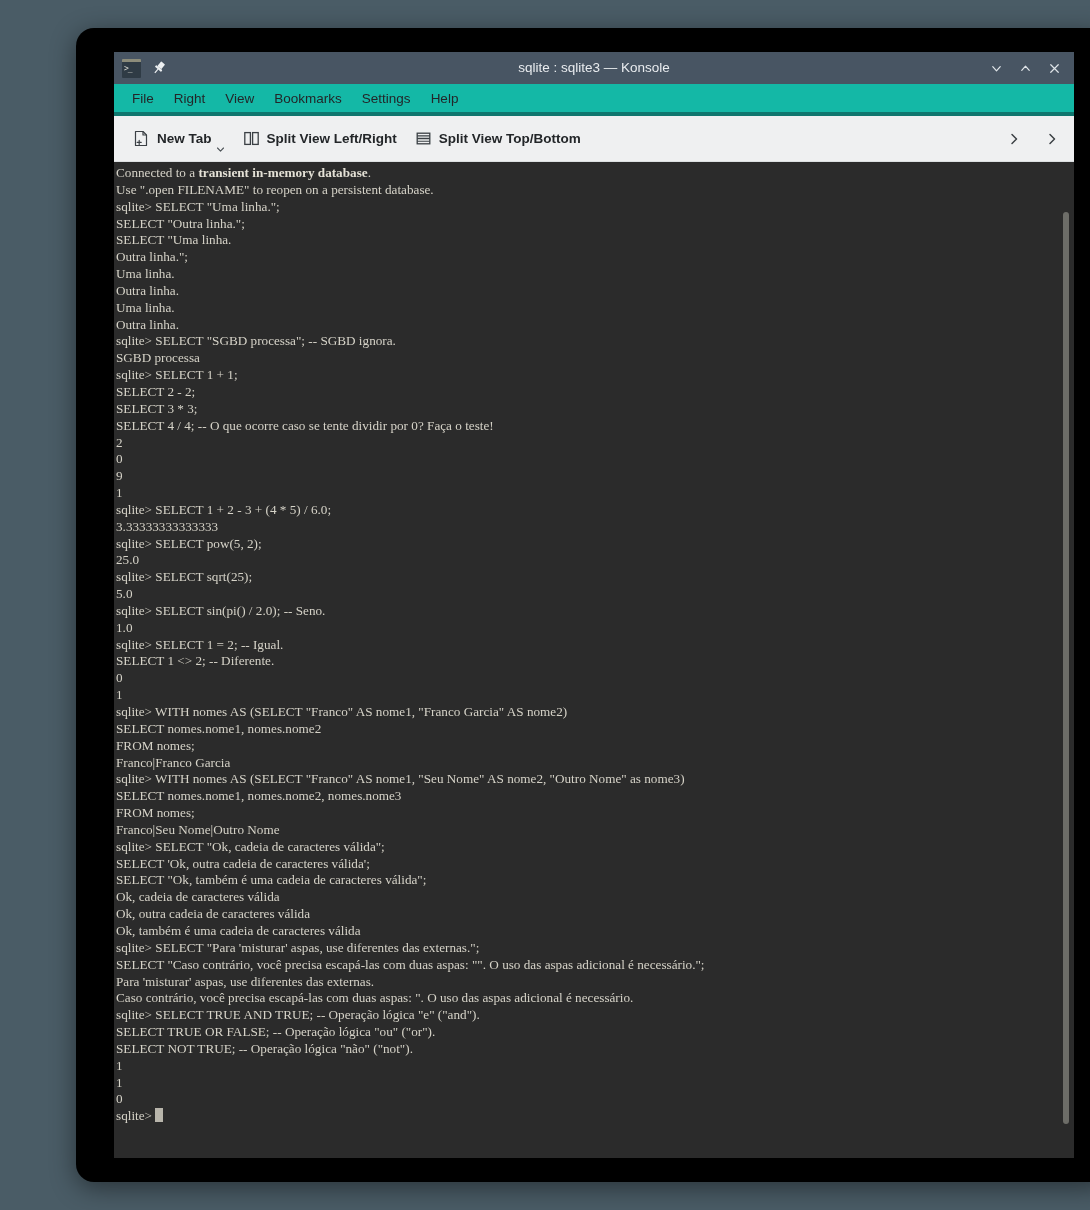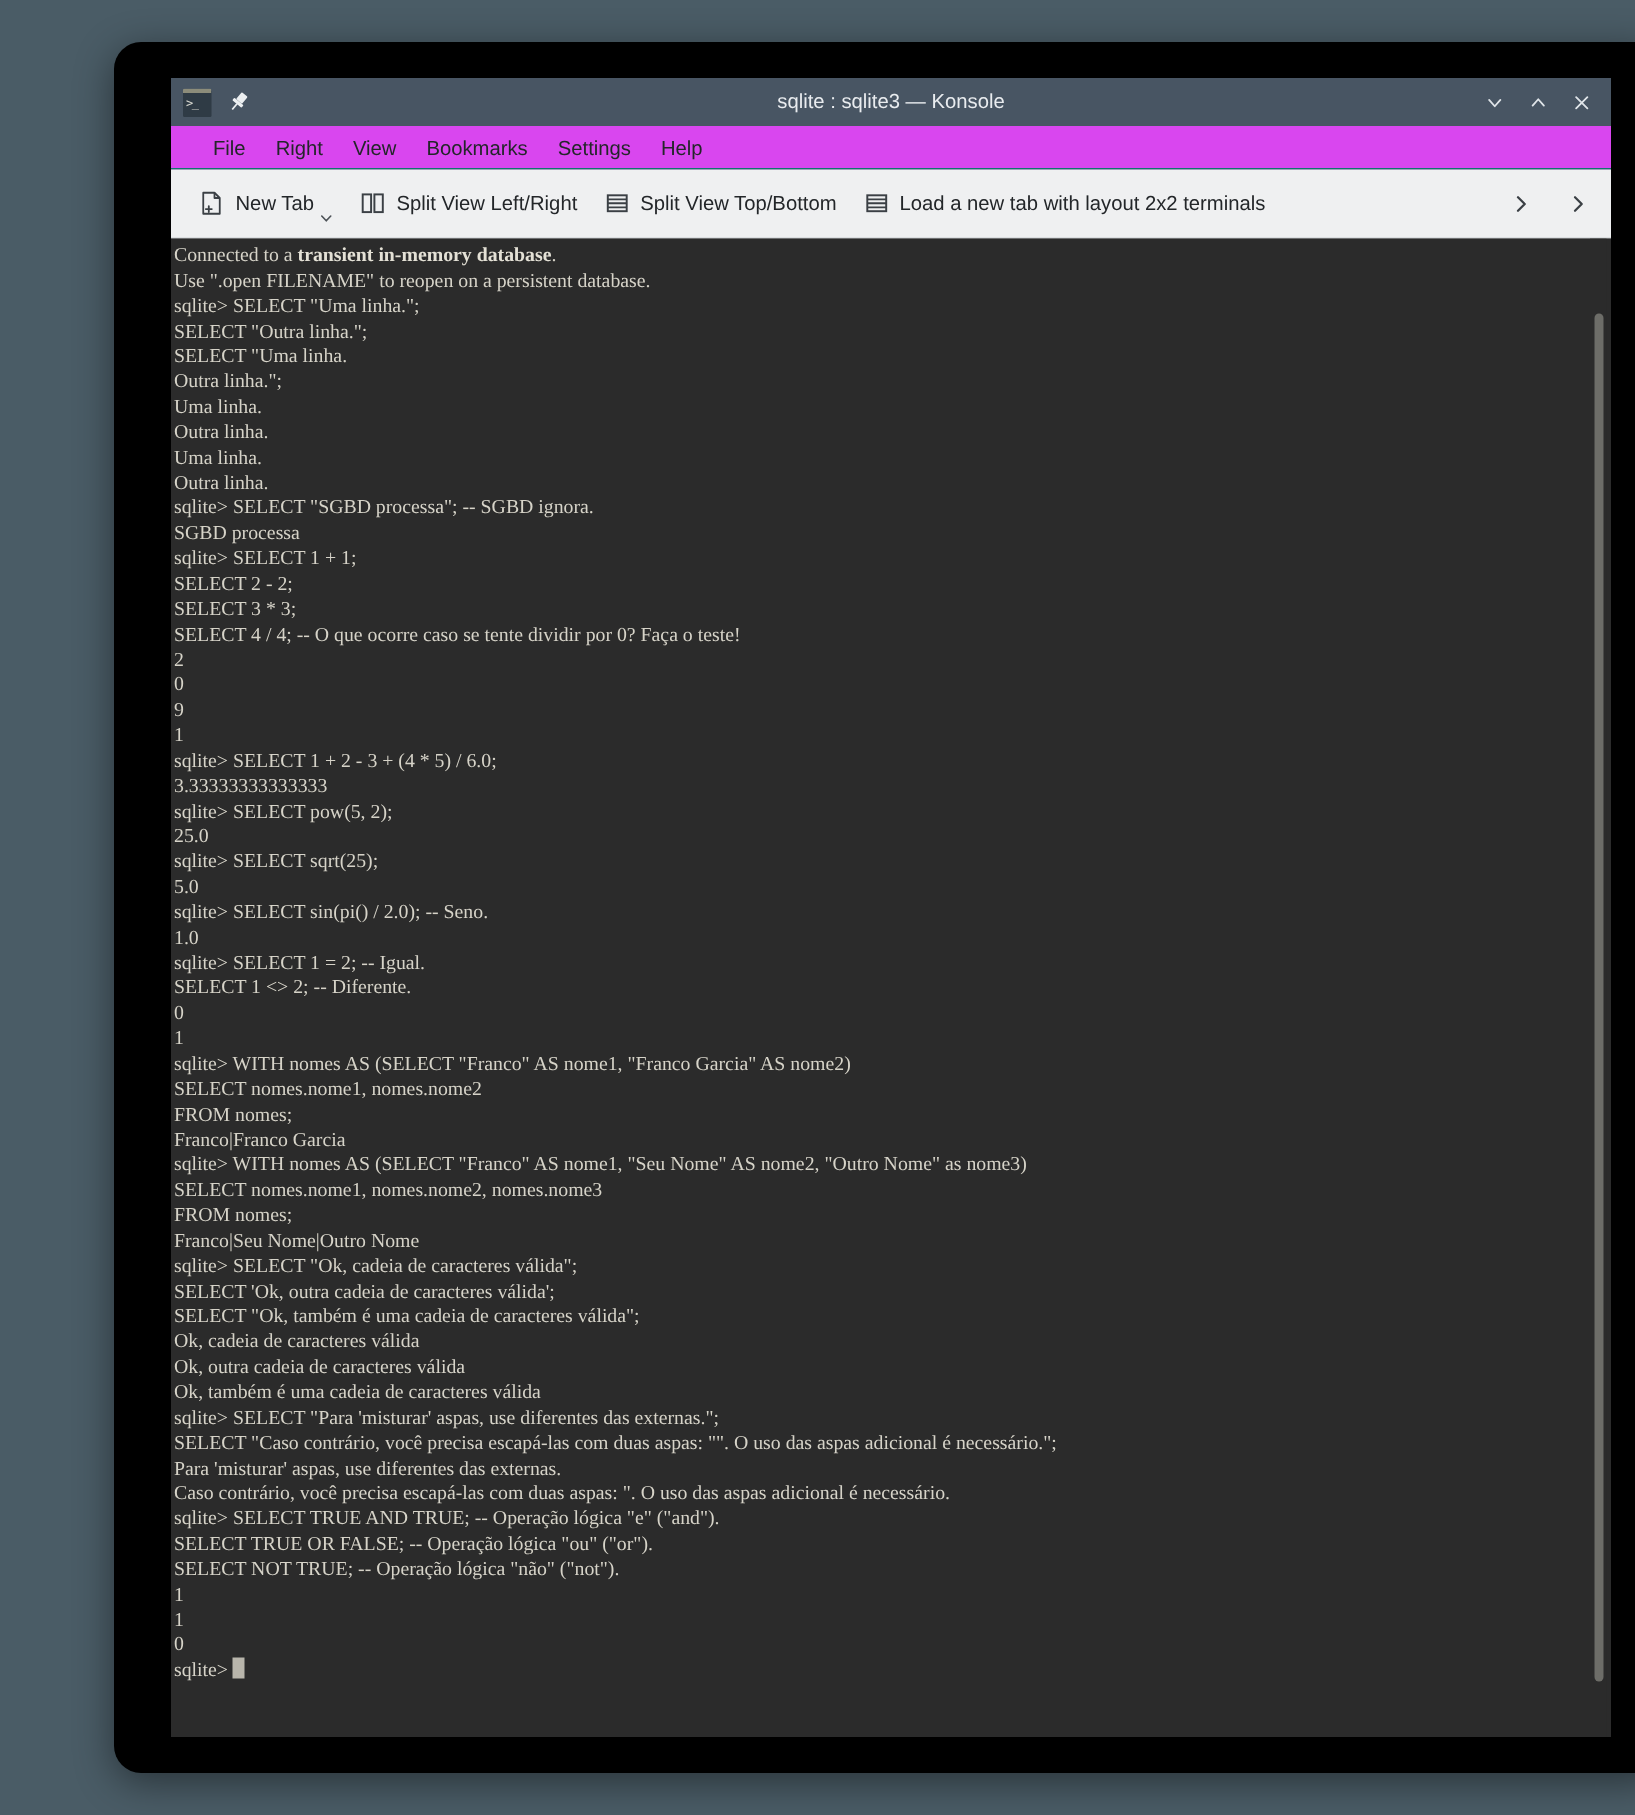--- a/index.html
+++ b/index.html
@@ -106,44 +106,45 @@
     width: 15px;
     height: 15px;
     position: relative;
     cursor: default;
   }
   .chev-d, .chev-u, .x-mark { display:block; }
   
   #menubar {
     height: 28px;
     flex: 0 0 28px;
-    background: #d946ef;
-    display: flex;
-    align-items: center;
-    padding-left: 18px;
-    border-bottom: 1px solid #0f766e;
+    background: #14b8a6;
+    display: flex;
+    align-items: center;
+    padding-left: 8px;
+    border-bottom: 4px solid #0f766e;
   }
   .menu-item {
     font-size: 13.5px;
     color: #232629;
     padding: 3px 10px;
     border-radius: 2px;
     cursor: default;
     white-space: nowrap;
   }
   
   #toolbar {
     height: 45px;
     flex: 0 0 45px;
     background: #eff0f1;
     display: flex;
     align-items: center;
     padding-left: 10px;
     border-bottom: 1px solid #dcdfe1;
     position: relative;
+    font-weight: bold;
   }
   .tool-btn {
     display: flex;
     align-items: center;
     gap: 7px;
     padding: 4px 9px;
     border-radius: 3px;
     cursor: default;
     white-space: nowrap;
   }
@@ -293,30 +294,20 @@
           <span class="tb-icon">
             <svg viewBox="0 0 17 17" width="17" height="17" aria-hidden="true">
               <rect x="2.2" y="3.2" width="12.6" height="10.6" fill="none" stroke="#3b4045" stroke-width="1.3"></rect>
               <path d="M2.2 8.5 H14.8" stroke="#3b4045" stroke-width="1.3"></path>
               <path d="M2.2 5.9 H14.8 M2.2 11.2 H14.8" stroke="#3b4045" stroke-width="1.1"></path>
             </svg>
           </span>
           <span class="tool-label">Split View Top/Bottom</span>
         </div>
 
-        <div class="tool-btn">
-          <span class="tb-icon">
-            <svg viewBox="0 0 17 17" width="17" height="17" aria-hidden="true">
-              <rect x="2.2" y="3.2" width="12.6" height="10.6" fill="none" stroke="#3b4045" stroke-width="1.3"></rect>
-              <path d="M2.2 8.5 H14.8" stroke="#3b4045" stroke-width="1.3"></path>
-              <path d="M2.2 5.9 H14.8 M2.2 11.2 H14.8" stroke="#3b4045" stroke-width="1.1"></path>
-            </svg>
-          </span>
-          <span class="tool-label">Load a new tab with layout 2x2 terminals</span>
-        </div>
 
         <div class="toolbar-overflow">
           <span class="ov-chev">
             <svg viewBox="0 0 16 16" width="16" height="16" aria-hidden="true">
               <path d="M6 3.5 L10.5 8 L6 12.5" fill="none" stroke="#3b4045" stroke-width="1.5" stroke-linecap="round" stroke-linejoin="round"></path>
             </svg>
           </span>
           <span class="ov-chev">
             <svg viewBox="0 0 16 16" width="16" height="16" aria-hidden="true">
               <path d="M6 3.5 L10.5 8 L6 12.5" fill="none" stroke="#3b4045" stroke-width="1.5" stroke-linecap="round" stroke-linejoin="round"></path>

